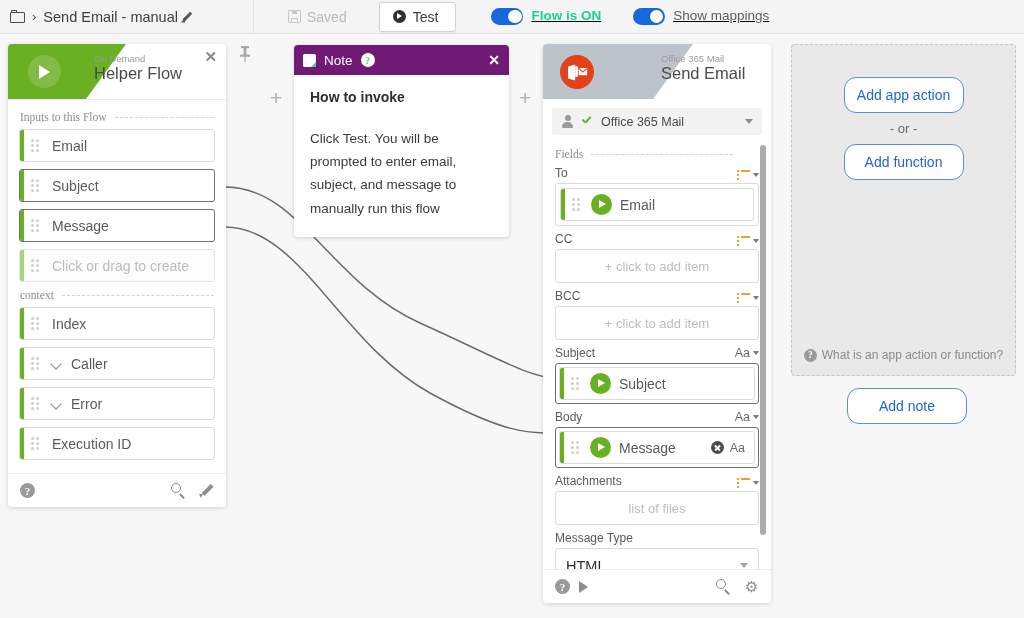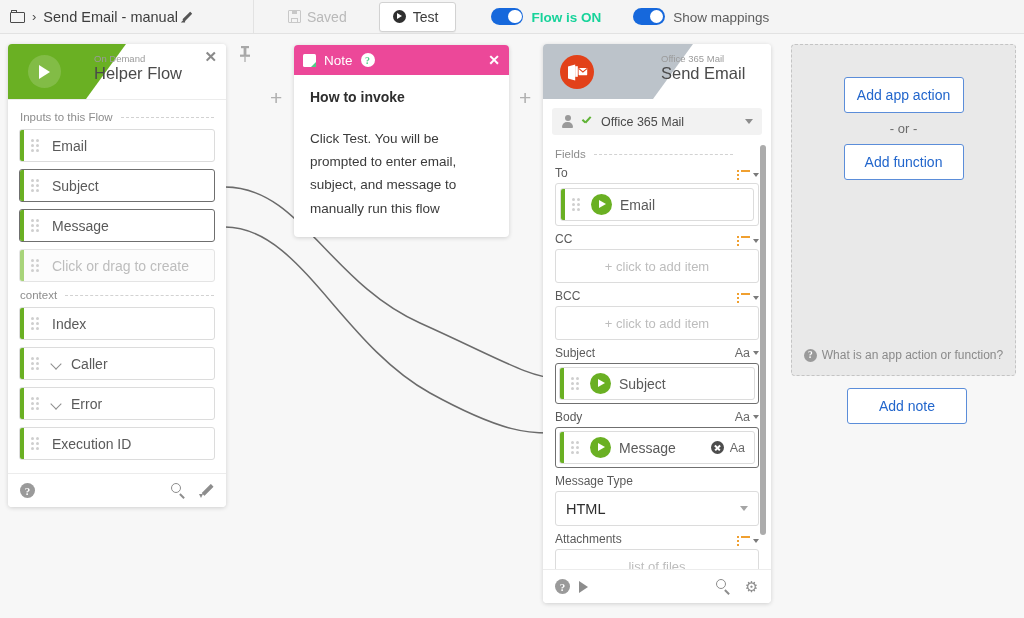--- a/index.html
+++ b/index.html
@@ -37,21 +37,21 @@
   .save-icon:after{content:"";position:absolute;left:1.5px;bottom:0;width:7px;height:4px;border:1px solid #c8c8c8;border-bottom:none;box-sizing:border-box;}
   .test-btn{
     margin-left:32px;display:flex;align-items:center;gap:7px;
     background:#fff;border:1px solid #d2d2d2;border-radius:3px;
     padding:6px 17px 6px 13px;color:#3d3d3d;font-size:14px;cursor:pointer;
     box-shadow:0 1px 1px rgba(0,0,0,0.05);
   }
   .play-dot{width:13px;height:13px;border-radius:50%;background:#2f2f2f;position:relative;flex:none;}
   .play-dot:after{content:"";position:absolute;left:4.6px;top:3.3px;width:0;height:0;
     border-top:3.3px solid transparent;border-bottom:3.3px solid transparent;border-left:5px solid #fff;}
-  .toggle-group{display:flex;align-items:flex-end;gap:8px;margin-left:35px;cursor:pointer;}
+  .toggle-group{display:flex;align-items:flex-start;gap:8px;margin-left:35px;cursor:pointer;text-decoration:underline;}
   .toggle{width:32px;height:17px;border-radius:9px;background:#1668dc;position:relative;flex:none;}
   .toggle .knob{position:absolute;right:1.7px;top:1.7px;width:13.6px;height:13.6px;border-radius:50%;background:#fff;}
   .tg-on-label{color:#17d39a;font-size:13.5px;font-weight:bold;}
   .tg-label{color:#5d5d5d;font-size:13.5px;}
   .toggle-group.sm{margin-left:32px;}
 
   
   .canvas{position:absolute;left:0;top:33px;width:1024px;height:585px;}
   .connectors{position:absolute;left:0;top:0;width:1024px;height:585px;pointer-events:none;z-index:5;}
 
@@ -68,21 +68,21 @@
   .hdr .tri{position:absolute;left:31px;top:21px;width:0;height:0;
     border-top:7px solid transparent;border-bottom:7px solid transparent;border-left:11px solid #fff;}
   .hdr .sub{position:absolute;left:86px;top:9px;font-size:9.5px;color:#9b9b9b;}
   .hdr .ttl{position:absolute;left:86px;top:20px;font-size:16.5px;color:#4a4a4a;}
   .hdr .x{position:absolute;right:9px;top:5px;font-size:15px;color:#8a8a8a;
     cursor:pointer;line-height:1;font-weight:bold;}
   .hdr-rule{height:1px;background:#ececec;}
 
   
   .sect{display:flex;align-items:center;gap:8px;padding:0 12px;margin:11px 0 6px 0;}
-  .sect .lb{font-size:11.5px;color:#8d8d8d;white-space:nowrap;}
+  .sect .lb{font-size:11.5px;color:#8d8d8d;white-space:nowrap;font-family:Liberation Serif, serif;}
   .sect .dash{flex:1;border-top:1px dashed #d2d2d2;margin-top:1px;}
 
   
   .rows{padding:0 11px;}
   .pill{position:relative;height:33px;margin-bottom:7px;background:#fff;
     border:1px solid #dcdcdc;border-radius:3px;display:flex;align-items:center;cursor:pointer;
     box-sizing:border-box;}
   .pill.linked{border:1.6px solid #6f6f6f;}
   .pill.ghost{border-style:solid;border-color:#e4e4e4;background:#fcfcfc;}
   .pill .bar{position:absolute;left:0;top:0;bottom:0;width:4px;background:#6ab023;border-radius:2px 0 0 2px;}
@@ -112,21 +112,21 @@
   .pen2:before{content:"";position:absolute;left:2px;top:5px;width:13px;height:3.6px;background:#8d8d8d;
     transform:rotate(-45deg);border-radius:0.5px;}
   .pen2:after{content:"";position:absolute;left:0px;top:11px;width:0;height:0;
     border-left:2.6px solid transparent;border-right:2.6px solid transparent;border-top:4px solid #8d8d8d;}
   .ftri{width:0;height:0;border-top:6px solid transparent;border-bottom:6px solid transparent;
     border-left:9px solid #8d8d8d;margin-left:12px;cursor:pointer;flex:none;}
   .gear{width:15px;height:15px;margin-left:13px;position:relative;cursor:pointer;flex:none;
     color:#8d8d8d;font-size:15px;line-height:15px;text-align:center;}
 
   
-  .note-hdr{height:30px;background:#ec4899;border-radius:4px 4px 0 0;display:flex;align-items:center;
+  .note-hdr{height:30px;background:#701a75;border-radius:4px 4px 0 0;display:flex;align-items:center;
     padding:0 9px;}
   .note-glyph{width:13px;height:13px;background:#fff;border-radius:1.5px;position:relative;flex:none;}
   .note-glyph:after{content:"";position:absolute;right:0;bottom:0;width:0;height:0;
     border-left:5px solid transparent;border-bottom:5px solid #4ece86;}
   .note-ttl{color:#fff;font-size:13.5px;margin-left:8px;}
   .note-q{width:14px;height:14px;border-radius:50%;background:#fff;color:#4ece86;font-size:10px;
     font-weight:bold;display:flex;align-items:center;justify-content:center;margin-left:8px;cursor:pointer;
     font-family:"Liberation Serif",serif;}
   .note-x{margin-left:auto;color:#fff;font-size:14px;font-weight:bold;cursor:pointer;line-height:1;}
   .note-body{padding:14px 16px 17px 16px;}
@@ -193,21 +193,21 @@
   .selbox{border:1px solid #dcdcdc;border-radius:3px;background:#fff;height:33px;
     display:flex;align-items:center;padding:0 10px;cursor:pointer;}
   .selbox .v{font-size:14.5px;color:#2e2e2e;}
   .selbox .c{margin-left:auto;width:0;height:0;border-left:4px solid transparent;border-right:4px solid transparent;
     border-top:5px solid #a5a5a5;}
 
   
   .then-panel{position:absolute;border:1.6px dashed #c4c4c4;border-radius:4px;background:#e9e9e9;
     box-sizing:border-box;z-index:10;}
   .then-ttl{text-align:center;font-size:15px;font-weight:bold;color:#4a4a4a;margin-top:49px;}
-  .ob{display:block;margin:0 auto;background:#fff;border:1px solid #5b8dd9;border-radius:3px;
+  .ob{display:block;margin:0 auto;background:#fff;border:1px solid #5b8dd9;border-radius:12px;
     color:#2266cc;font-size:14px;padding:9px 0;width:118px;text-align:center;cursor:pointer;
     font-family:"Liberation Sans",sans-serif;}
   .or{text-align:center;font-size:13px;color:#6a6a6a;margin:8px 0;}
   .whatis{position:absolute;left:0;right:0;bottom:13px;display:flex;align-items:center;
     justify-content:center;gap:5px;font-size:12px;color:#8a8a8a;cursor:pointer;}
   .whatis .q{width:13px;height:13px;border-radius:50%;background:#9a9a9a;color:#fff;font-size:9.5px;
     font-weight:bold;display:flex;align-items:center;justify-content:center;flex:none;
     font-family:"Liberation Serif",serif;}
 
   
@@ -560,43 +560,43 @@
                 <span class="tname">Message</span>
                 <span class="rt">
                   <span class="clr"></span>
                   <span class="aa">Aa</span>
                 </span>
               </div>
             </div>
           </div>
           <div class="fgrp">
             <div class="frow">
+              <span class="flabel">Attachments</span>
+              <span class="lsticon">
+                <span class="lst">
+                  <b></b>
+                  <b></b>
+                  <b></b>
+                  <i></i>
+                  <i></i>
+                  <i></i>
+                </span>
+                <span class="mini-caret"></span>
+              </span>
+            </div>
+            <div class="emptybox">list of files</div>
+          </div>
+          <div class="fgrp">
+            <div class="frow">
               <span class="flabel">Message Type</span>
             </div>
             <div class="selbox">
               <span class="v">HTML</span>
               <span class="c"></span>
             </div>
-          </div>
-          <div class="fgrp">
-            <div class="frow">
-              <span class="flabel">Attachments</span>
-              <span class="lsticon">
-                <span class="lst">
-                  <b></b>
-                  <b></b>
-                  <b></b>
-                  <i></i>
-                  <i></i>
-                  <i></i>
-                </span>
-                <span class="mini-caret"></span>
-              </span>
-            </div>
-            <div class="emptybox">list of files</div>
           </div>
         </div>
     </div>
 
     <div class="cfoot">
       <div class="q-icon">?</div>
       <div class="ftri" style="margin-left:9px;"></div>
       <div class="sp"></div>
       <div class="mag"></div>
       <div class="gear">⚙</div>

